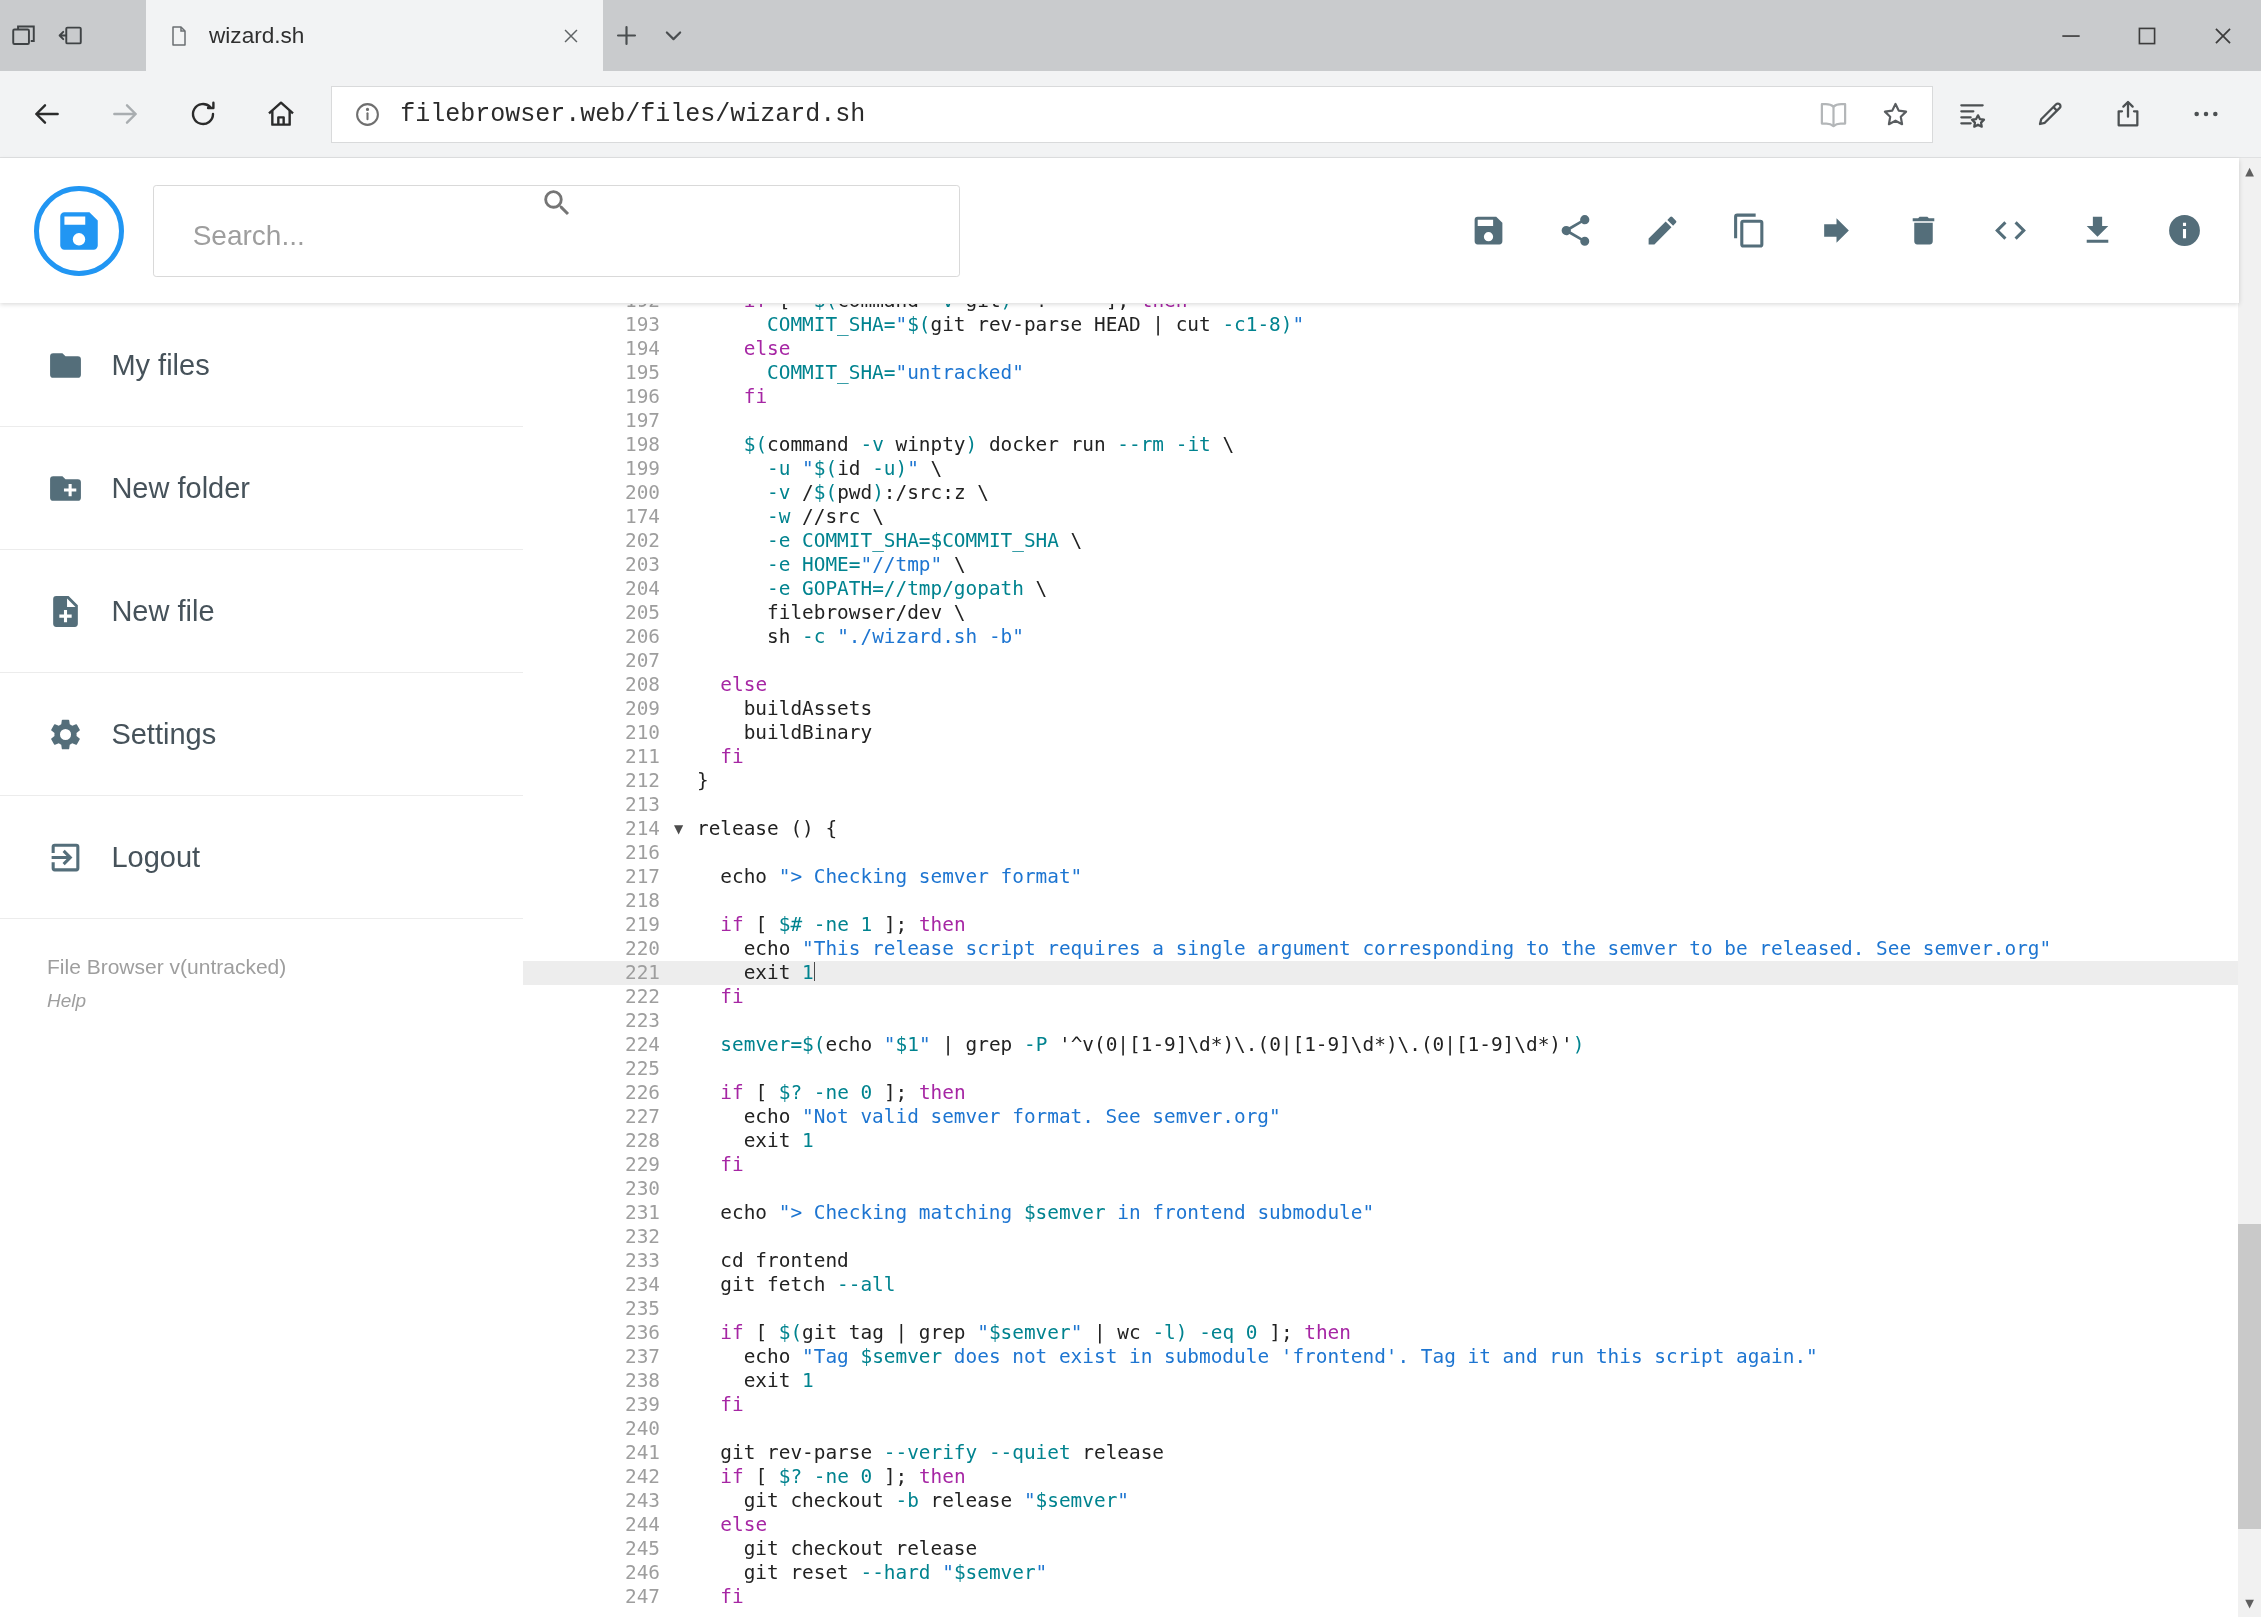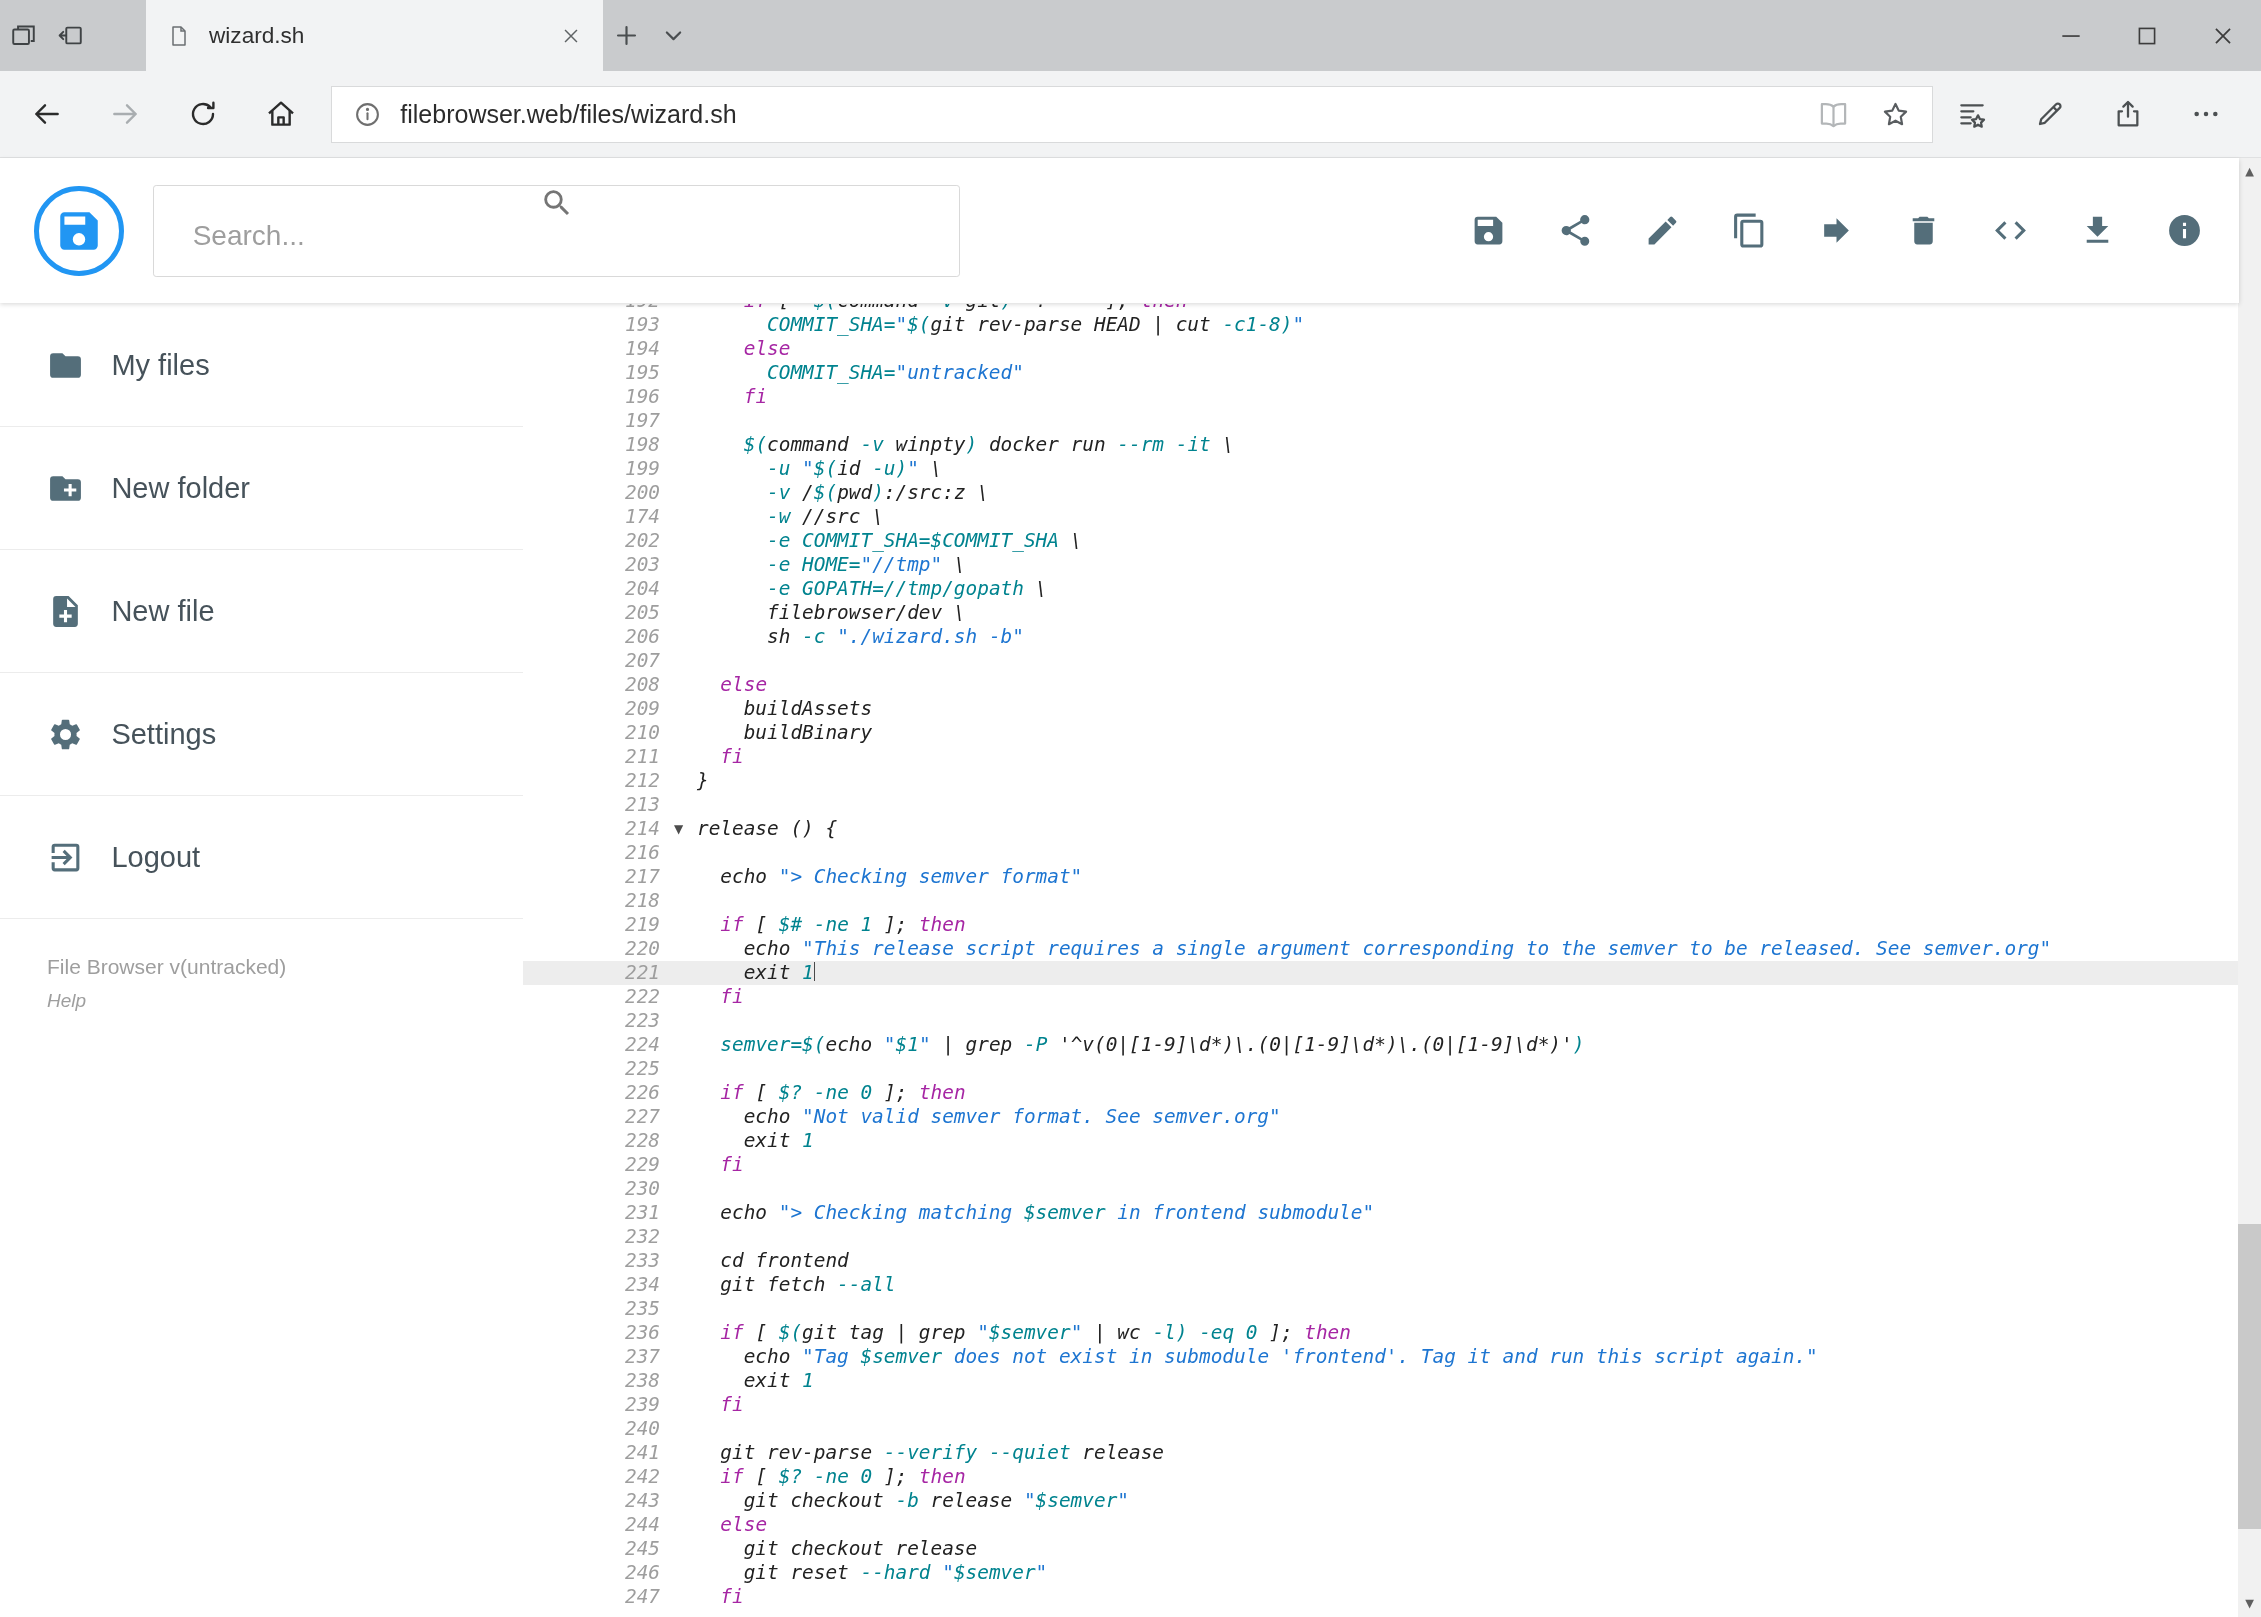--- a/index.html
+++ b/index.html
@@ -19,21 +19,21 @@
 .tab .favicon{display:flex;}
 .tab .favicon svg{width:24px;height:24px;display:block;}
 .tab-title{font-size:22.6px;color:#2f2f2f;margin-left:18px;white-space:nowrap;text-align:center;}
 .tab-close{margin-left:auto;display:flex;cursor:pointer;}
 .tab-close svg{width:22px;height:22px;}
 .win-controls{margin-left:auto;display:flex;}
 .win-btn{width:76px;display:flex;align-items:center;justify-content:center;cursor:pointer;}
 .win-btn svg{width:26px;height:26px;}
 
 
-.navbar{height:87px;background:#f2f3f4;display:flex;align-items:center;padding:0 8px;border-bottom:0.8px solid #e0e1e2;}
+.navbar{height:87px;background:#f2f3f4;display:flex;align-items:center;padding:0 8px;border-bottom:0.8px solid #e0e1e2;font-family:Liberation Mono, monospace;}
 .nav-btn{width:78px;height:86px;display:flex;align-items:center;justify-content:center;cursor:pointer;}
 .nav-btn svg{width:32px;height:32px;display:block;}
 .urlbar{height:57px;width:1602px;margin-left:11.3px;background:#fff;border:0.8px solid #d9dadb;display:flex;align-items:center;padding:0 21px;cursor:text;}
 .urlbar .site-info{display:flex;}
 .urlbar .site-info svg{width:29px;height:29px;}
 .url-text{font-size:25px;color:#2b2b2b;margin-left:18px;white-space:nowrap;}
 .url-icons{margin-left:auto;display:flex;align-items:center;gap:31px;}
 .url-icons svg{width:31px;height:31px;display:block;cursor:pointer;}
 
 
@@ -54,21 +54,21 @@
 .sb-icon{display:flex;}
 .sb-icon svg{width:37px;height:37px;fill:var(--icon);display:block;}
 .sb-label{margin-left:27.4px;font-size:29px;color:#46525a;}
 .sb-footer{padding:36px 0 0 47px;}
 .sb-version{font-size:21px;color:#9e9e9e;}
 .sb-help{font-size:19px;color:#9e9e9e;margin-top:11.3px;cursor:pointer;display:inline-block;font-style:italic;}
 
 
 .editor{position:absolute;left:523px;top:304px;right:22.6px;bottom:0;overflow:hidden;background:#fff;font-family:"DejaVu Sans Mono",monospace;font-size:19.4px;line-height:24px;cursor:text;}
 .code-lines{margin-top:-15.3px;}
-.cm-line{display:flex;height:24px;white-space:pre;font-style:italic;}
+.cm-line{display:flex;height:24px;white-space:pre;}
 .cm-line.active{background:var(--activebg);}
 .ln{flex:none;width:137px;text-align:right;color:var(--lineno);}
 .fold{flex:none;width:37px;text-align:center;font-size:12px;color:#4d4d4d;font-family:"DejaVu Sans",sans-serif;}
 .src{flex:none;color:var(--txt);}
 .tk-k{color:var(--kw);}
 .tk-s{color:var(--str);}
 .tk-v{color:var(--nm);}
 .tk-p{color:var(--txt);}
 .caret{display:inline-block;width:1.6px;height:19.4px;background:#4a4a4a;vertical-align:-2.4px;}
 

